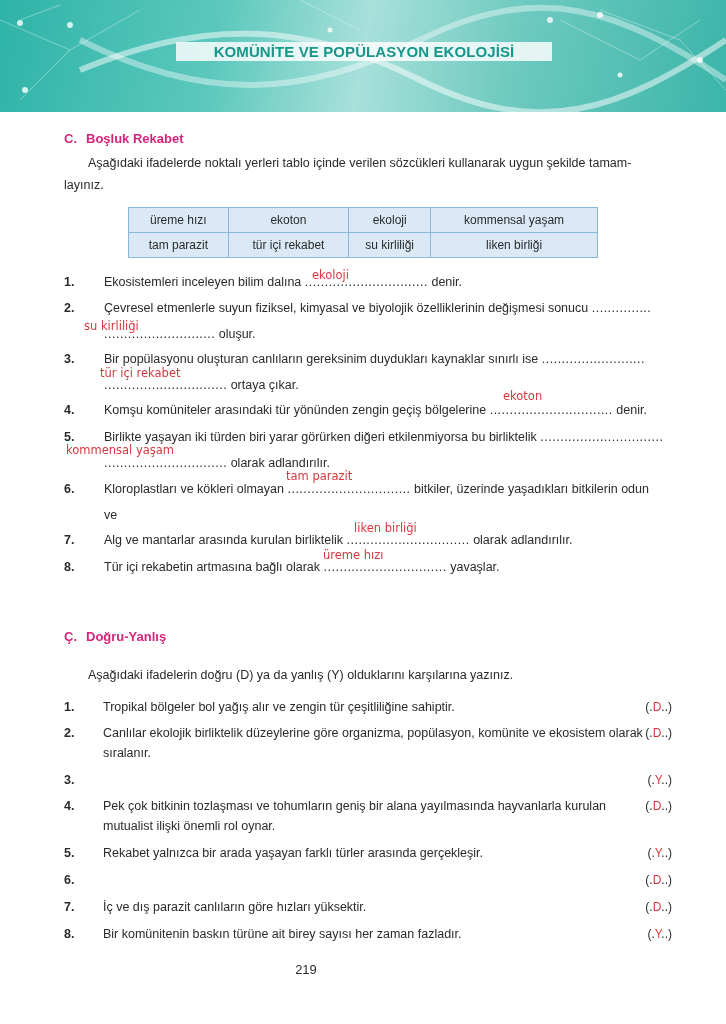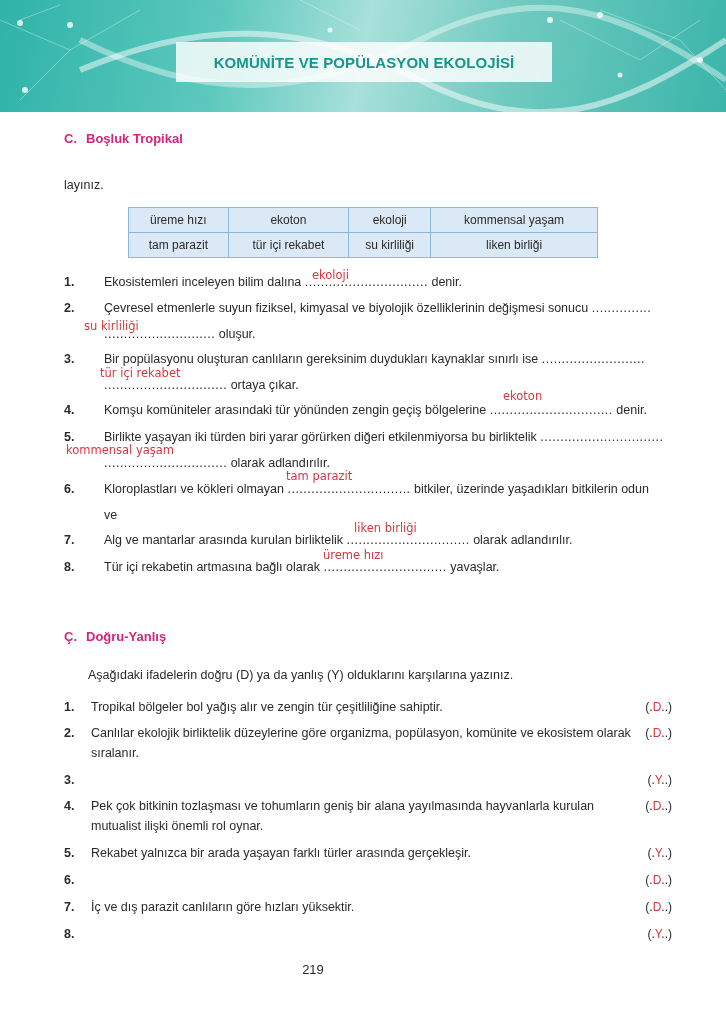--- a/index.html
+++ b/index.html
@@ -1,44 +1,44 @@
 <!DOCTYPE html>
 <html><head>
 <meta charset="utf-8">
 <style>
   html, body { margin: 0; padding: 0; }
   body { width: 726px; height: 1024px; background: #ffffff; position: relative; overflow: hidden;
          font-family: "Liberation Sans", sans-serif; color: #222; }
   .banner { position: absolute; left: 0; top: 0; width: 726px; height: 112px;
             background: linear-gradient(100deg, #2fb3a8 0%, #5cc8bd 30%, #a8e0da 50%, #6fcac0 70%, #3bb5aa 100%); overflow: hidden; }
   .banner svg { position: absolute; left: 0; top: 0; }
-  .banner-title-box { position: absolute; left: 176px; top: 42px; width: 376px; height: 40px;
+  .banner-title-box { position: absolute; left: 176px; top: 42px; width: 376px; height: 19px;
                       background: rgba(255,255,255,0.82); display: flex; align-items: center; justify-content: center; }
   .banner-title { font-weight: bold; font-size: 15px; color: #17968b; letter-spacing: 0.1px; }
 
   .section-head { position: absolute; left: 64px; font-weight: bold; font-size: 13px; color: #d6247a; }
   .section-head .letter { display: inline-block; width: 22px; }
   .para { position: absolute; left: 64px; width: 600px; font-size: 12.5px; line-height: 22px; color: #2a2a2a; }
   .para .indent { display: inline-block; width: 24px; }
 
   table.words { position: absolute; left: 128px; top: 207px; width: 470px; border-collapse: collapse; background: #dbe9f6; }
   table.words td { border: 1.5px solid #8ab8dc; text-align: center; font-size: 12px; height: 24px; padding: 0; color: #2a2a2a; }
 
   .item { position: absolute; left: 64px; width: 600px; font-size: 12.5px; color: #2a2a2a; line-height: 26px; }
   .item .num { position: absolute; left: 0; top: 0; font-weight: bold; }
   .item .txt { margin-left: 40px; display: block; }
   .dots { letter-spacing: 0.5px; }
   .ans { position: absolute; font-family: "DejaVu Sans", sans-serif; font-size: 11.5px; color: #d6373f; white-space: nowrap; }
 
   .tf { position: absolute; left: 64px; width: 600px; font-size: 12.5px; color: #2a2a2a; line-height: 20px; }
   .tf .num { position: absolute; left: 0; top: 0; font-weight: bold; }
-  .tf .txt { margin-left: 27px; display: block; width: 540px; }
+  .tf .txt { margin-left: 39px; display: block; width: 540px; }
   .tf .mark { position: absolute; right: -8px; top: 0; font-size: 12px; white-space: nowrap; }
   .tf .mark .v { color: #d6373f; }
-  .pageno { position: absolute; left: 8px; width: 610px; top: 962px; text-align: center; font-size: 13px; color: #2a2a2a; }
+  .pageno { position: absolute; left: 1px; width: 610px; top: 962px; text-align: center; font-size: 13px; color: #2a2a2a; }
 </style>
 </head>
 <body>
 
 <div class="banner">
   <svg width="726" height="112">
     <g stroke="rgba(255,255,255,0.35)" stroke-width="1" fill="none">
       <line x1="0" y1="20" x2="70" y2="50"></line>
         <line x1="70" y1="50" x2="20" y2="100"></line>
         <line x1="70" y1="50" x2="140" y2="10"></line>
@@ -61,24 +61,24 @@
         <circle cx="330" cy="30" r="2.5"></circle>
         <circle cx="620" cy="75" r="2.5"></circle>
     </g>
   </svg>
   <div class="banner-title-box">
     <span class="banner-title">KOMÜNİTE VE POPÜLASYON EKOLOJİSİ</span>
   </div>
 </div>
 
 <div class="section-head" style="top:131px;">
-  <span class="letter">C.</span><span>Boşluk Tropikal</span>
+  <span class="letter">C.</span><span>Boşluk Rekabet</span>
 </div>
 <div class="para" style="top:152px;">
-  <span class="indent"></span><br>
+  <span class="indent"></span><span>Aşağıdaki ifadelerde noktalı yerleri tablo içinde verilen sözcükleri kullanarak uygun şekilde tamam-</span><br>
   <span>layınız.</span>
 </div>
 
 <table class="words">
   <tbody>
       <tr>
     <td>üreme hızı</td>
     <td>ekoton</td>
     <td>ekoloji</td>
     <td>kommensal yaşam</td>
@@ -180,17 +180,18 @@
       <span class="num">6.</span>
       <span class="mark"><span>(.</span><span class="v">D</span><span>..)</span></span>
     </div>
     <div class="tf" style="top: 897px;">
       <span class="num">7.</span>
       <span class="txt">İç ve dış parazit canlıların göre hızları yüksektir.</span>
       <span class="mark"><span>(.</span><span class="v">D</span><span>..)</span></span>
     </div>
     <div class="tf" style="top: 924px;">
       <span class="num">8.</span>
+      <span class="txt">Bir komünitenin baskın türüne ait birey sayısı her zaman fazladır.</span>
       <span class="mark"><span>(.</span><span class="v">Y</span><span>..)</span></span>
     </div>
   </div>
 
 <div class="pageno">219</div>
 
 </body></html>

